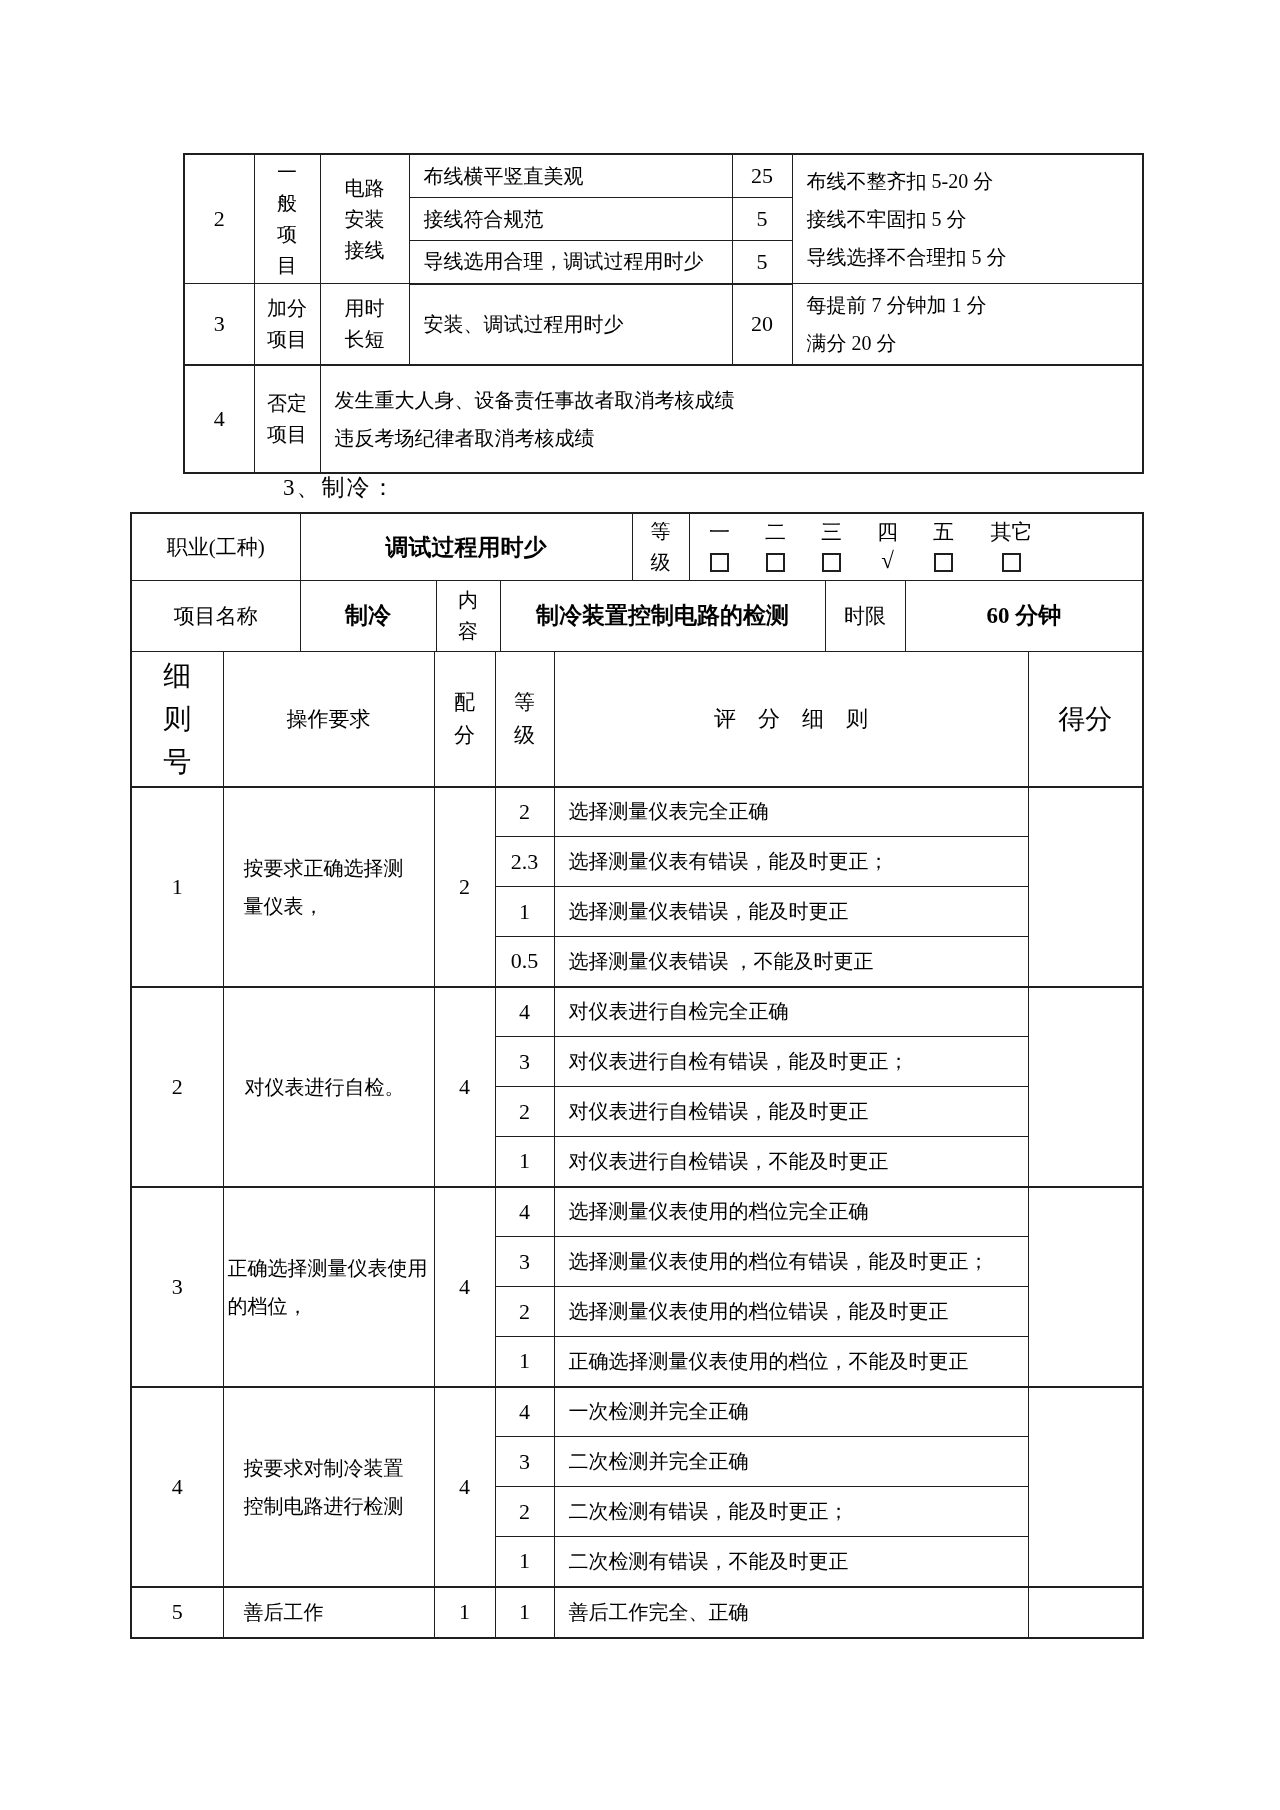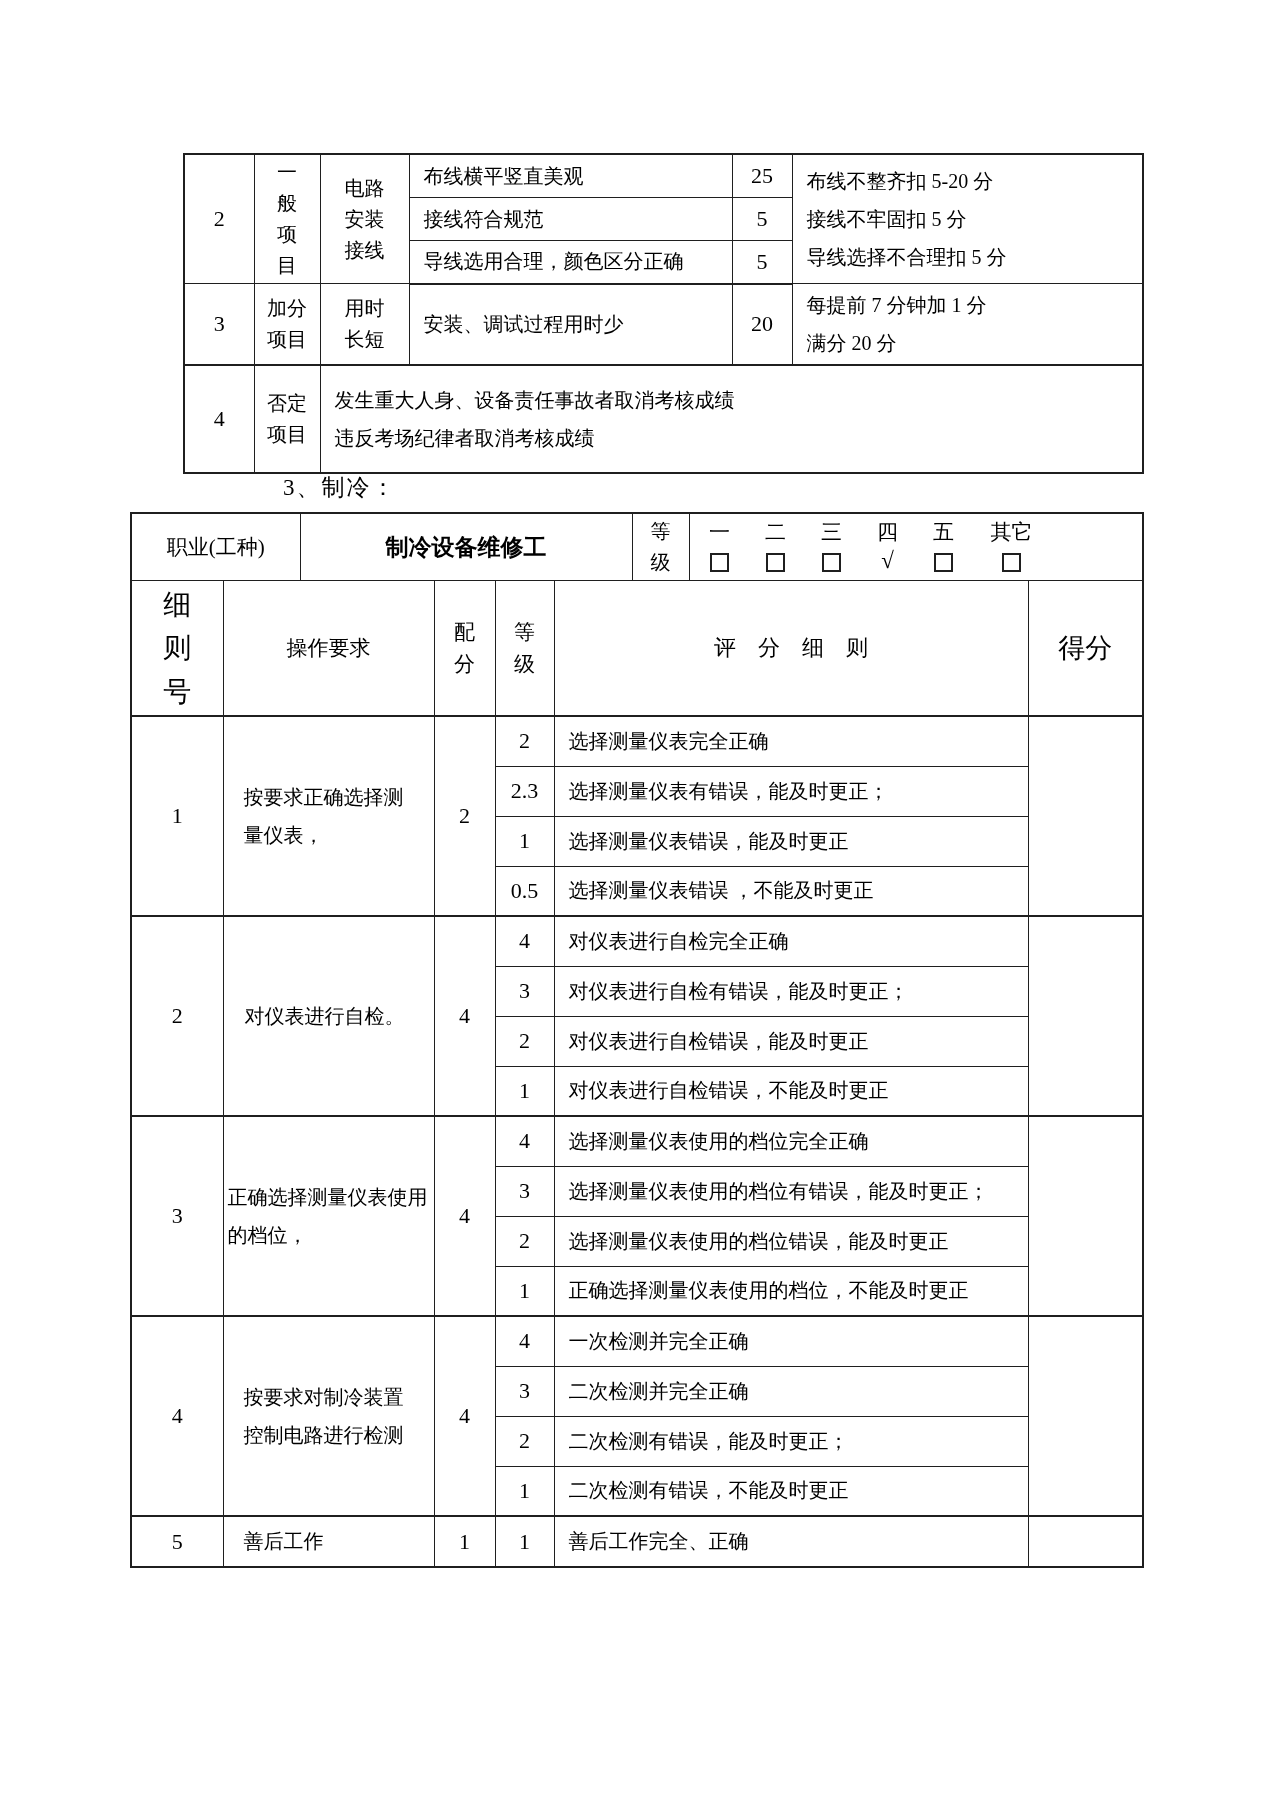--- a/index.html
+++ b/index.html
@@ -61,21 +61,21 @@
           <div>布线不整齐扣 5-20 分</div>
           <div>接线不牢固扣 5 分</div>
           <div>导线选择不合理扣 5 分</div>
         </td>
       </tr>
       <tr style="height:40px">
         <td class="left">接线符合规范</td>
         <td class="num">5</td>
       </tr>
       <tr style="height:40px">
-        <td class="left bb2">导线选用合理，颜色区分正确</td>
+        <td class="left bb2">导线选用合理，调试过程用时少</td>
         <td class="num bb2">5</td>
       </tr>
       <tr style="height:58px">
         <td class="num bb2">3</td>
         <td class="bb2"><span class="vtext" style="width:44px">加分项目</span></td>
         <td class="bb2"><span class="vtext" style="width:44px">用时长短</span></td>
         <td class="left bb2">安装、调试过程用时少</td>
         <td class="num bb2">20</td>
         <td class="er left mline bb2">
           <div>每提前 7 分钟加 1 分</div>
@@ -101,21 +101,21 @@
     <table>
       <colgroup>
         <col style="width:168px">
           <col style="width:332px">
           <col style="width:57px">
           <col>
       </colgroup>
       <tbody>
           <tr style="height:66px">
         <td style="font-size:21px">职业(工种)</td>
-        <td class="bold big">制冷设备维修工</td>
+        <td class="bold big">调试过程用时少</td>
         <td><span class="vtext" style="width:24px">等级</span></td>
         <td class="er" style="padding:2px 0">
           <div class="gradestrip">
             <div class="gslot">
               <span class="glabel">一</span>
               <span class="gbox"></span>
             </div>
             <div class="gslot">
               <span class="glabel">二</span>
               <span class="gbox"></span>
@@ -135,20 +135,40 @@
             <div class="gslot wide">
               <span class="glabel">其它</span>
               <span class="gbox"></span>
             </div>
           </div>
         </td>
       </tr>
     </tbody>
       </table>
 
+    <table>
+      <colgroup>
+        <col style="width:168px">
+          <col style="width:136px">
+          <col style="width:64px">
+        <col style="width:325px">
+          <col style="width:80px">
+          <col>
+      </colgroup>
+      <tbody>
+          <tr style="height:70px">
+        <td style="font-size:21px">项目名称</td>
+        <td class="bold big">制冷</td>
+        <td><span class="vtext" style="width:24px">内容</span></td>
+        <td class="bold big">制冷装置控制电路的检测</td>
+        <td style="font-size:21px">时限</td>
+        <td class="er bold big">60 分钟</td>
+      </tr>
+    </tbody>
+      </table>
 
     <table>
       <colgroup>
         <col style="width:91px">
           <col style="width:211px">
           <col style="width:61px">
         <col style="width:59px">
           <col style="width:474px">
           <col>
       </colgroup>

